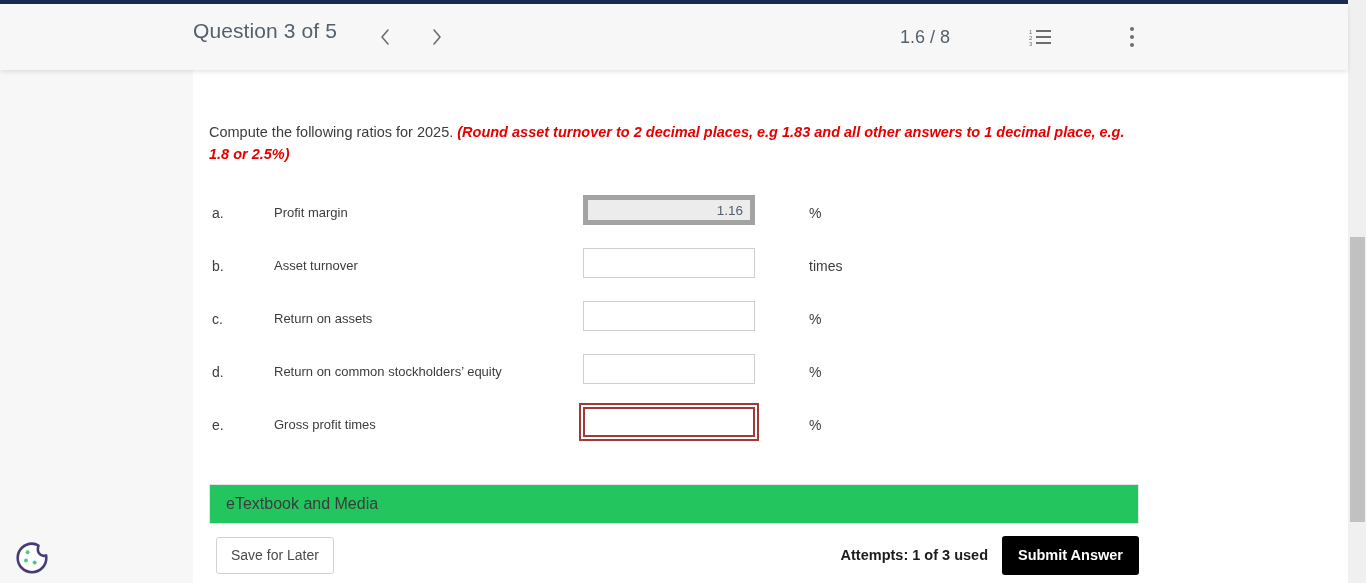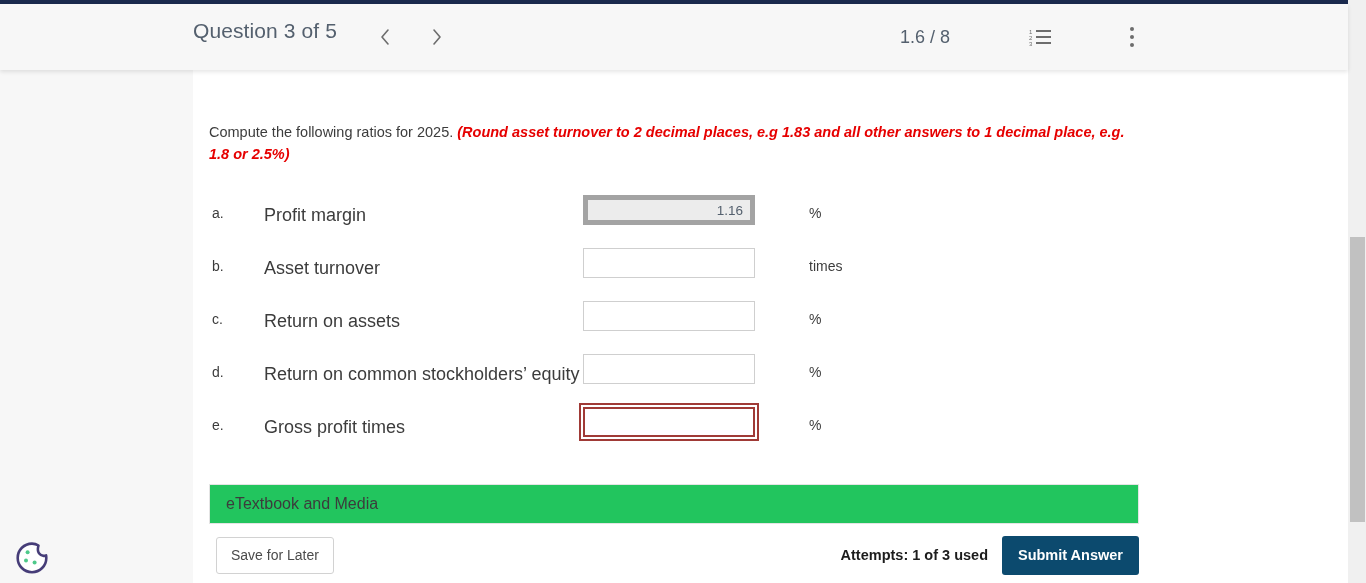--- a/index.html
+++ b/index.html
@@ -149,22 +149,22 @@
     height: 53px;
   }
   .alabel-letter {
     position: absolute;
     left: 3px; top: 10px;
     font-size: 14px;
     color: #3c3c3c;
   }
   .alabel-text {
     position: absolute;
-    left: 55px; top: 10px;
-    font-size: 18px;
+    left: 65px; top: 10px;
+    font-size: 13px;
     color: #3c3c3c;
     white-space: nowrap;
   }
   .ainput-wrap {
     position: absolute;
     left: 374px; top: 0;
     width: 200px; height: 38px;
   }
   .ainput {
     width: 172px;
@@ -244,21 +244,21 @@
   .attempts {
     font-size: 14.5px;
     font-weight: bold;
     color: #1c1c1c;
     margin-right: 14px;
     white-space: nowrap;
   }
   .btn-submit {
     height: 39px;
     padding: 0 16px;
-    background: #0c4a6e;
+    background: #000000;
     border: none;
     border-radius: 3px;
     font-family: "Liberation Sans", sans-serif;
     font-size: 14.5px;
     font-weight: bold;
     color: #ffffff;
     cursor: pointer;
   }
 
   

